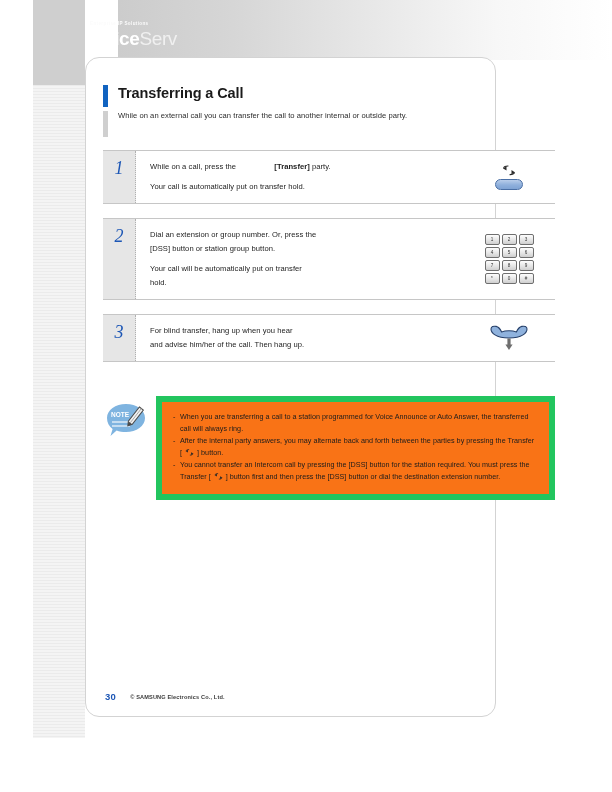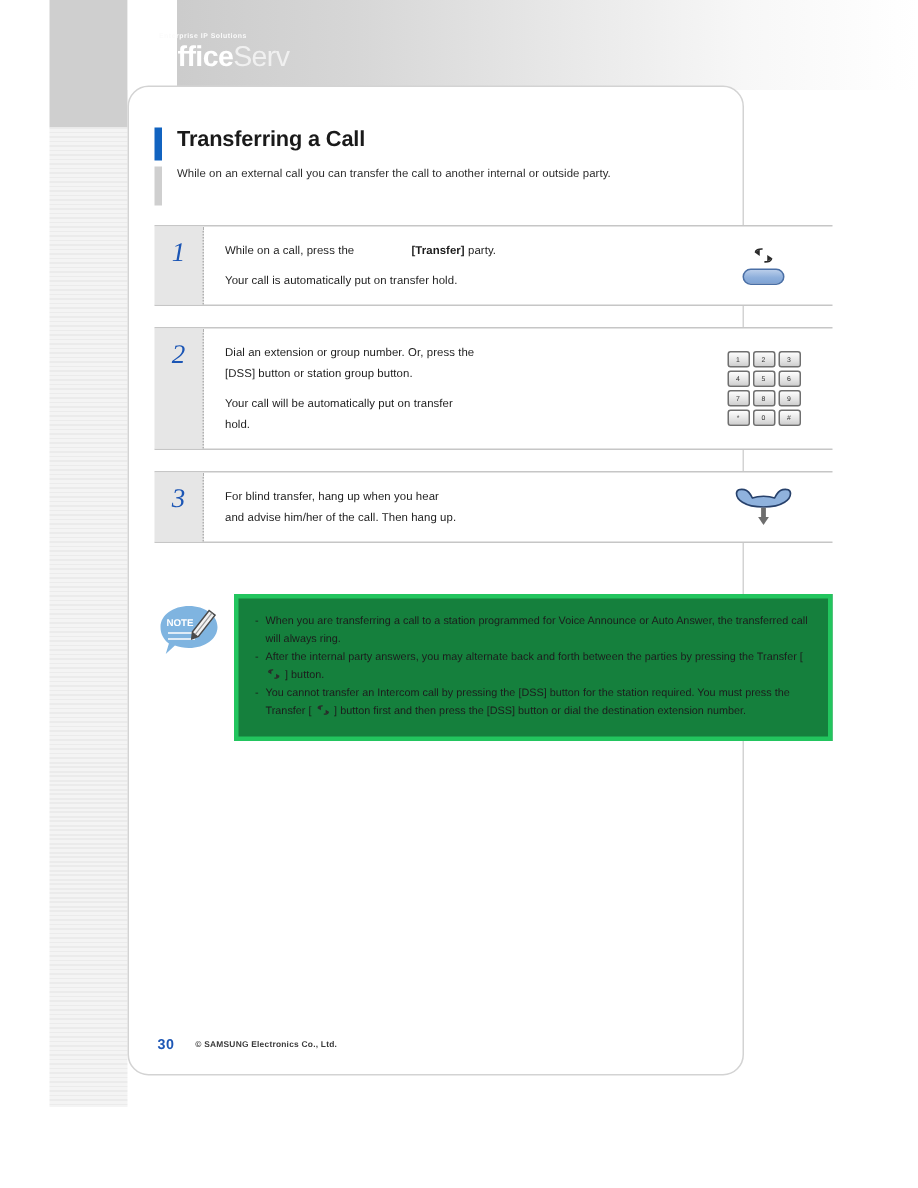--- a/index.html
+++ b/index.html
@@ -60,21 +60,21 @@
     left: 0;
     top: 0;
     width: 33px;
     height: 60px;
     background: #ffffff;
   }
 
   
   .brand {
     position: absolute;
-    left: 104px;
+    left: 88px;
     top: 22px;
     line-height: 1;
     user-select: none;
   }
   .brand-tagline {
     font-size: 4.6px;
     font-weight: bold;
     letter-spacing: 0.35px;
     color: #fbfbfb;
     margin: 0 0 2px 2px;
@@ -246,22 +246,22 @@
     width: 452px;
     display: flex;
     align-items: flex-start;
   }
   .note-icon {
     flex: 0 0 53px;
     padding-top: 6px;
   }
   .note-box {
     flex: 1 1 auto;
-    background: #15803d;
-    border: 3px solid #22c55e;
+    background: #f97316;
+    border: 6px solid #22c55e;
     padding: 9px 11px 10px 11px;
     box-sizing: border-box;
   }
   .note-box ul {
     margin: 0;
     padding: 0;
     list-style: none;
   }
   .note-box li {
     font-size: 7.2px;

